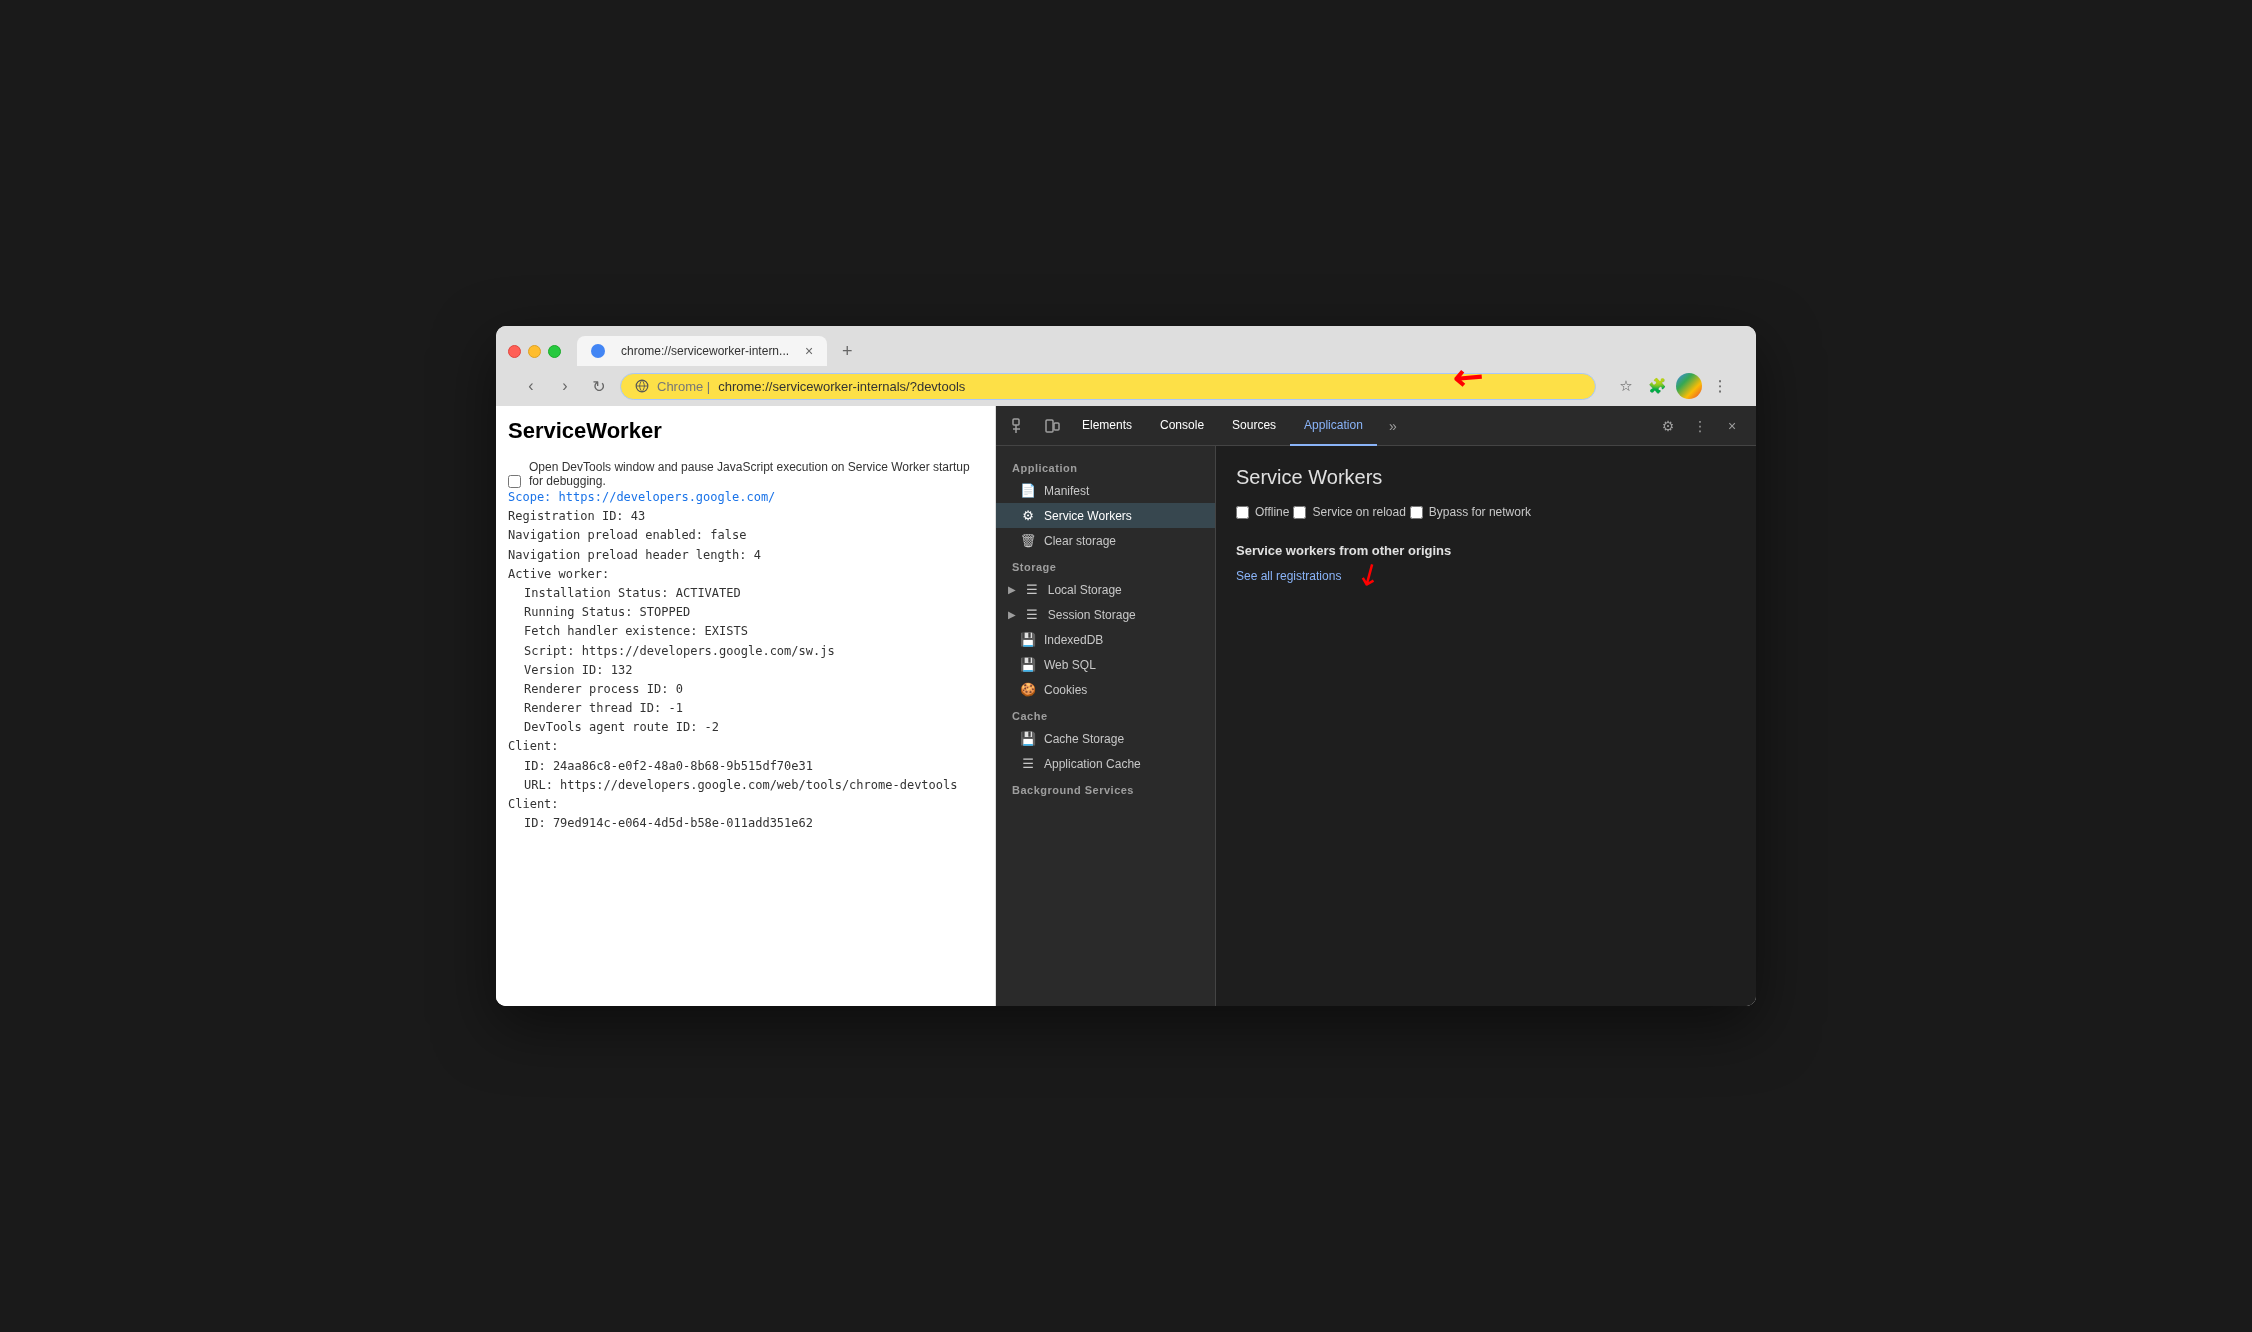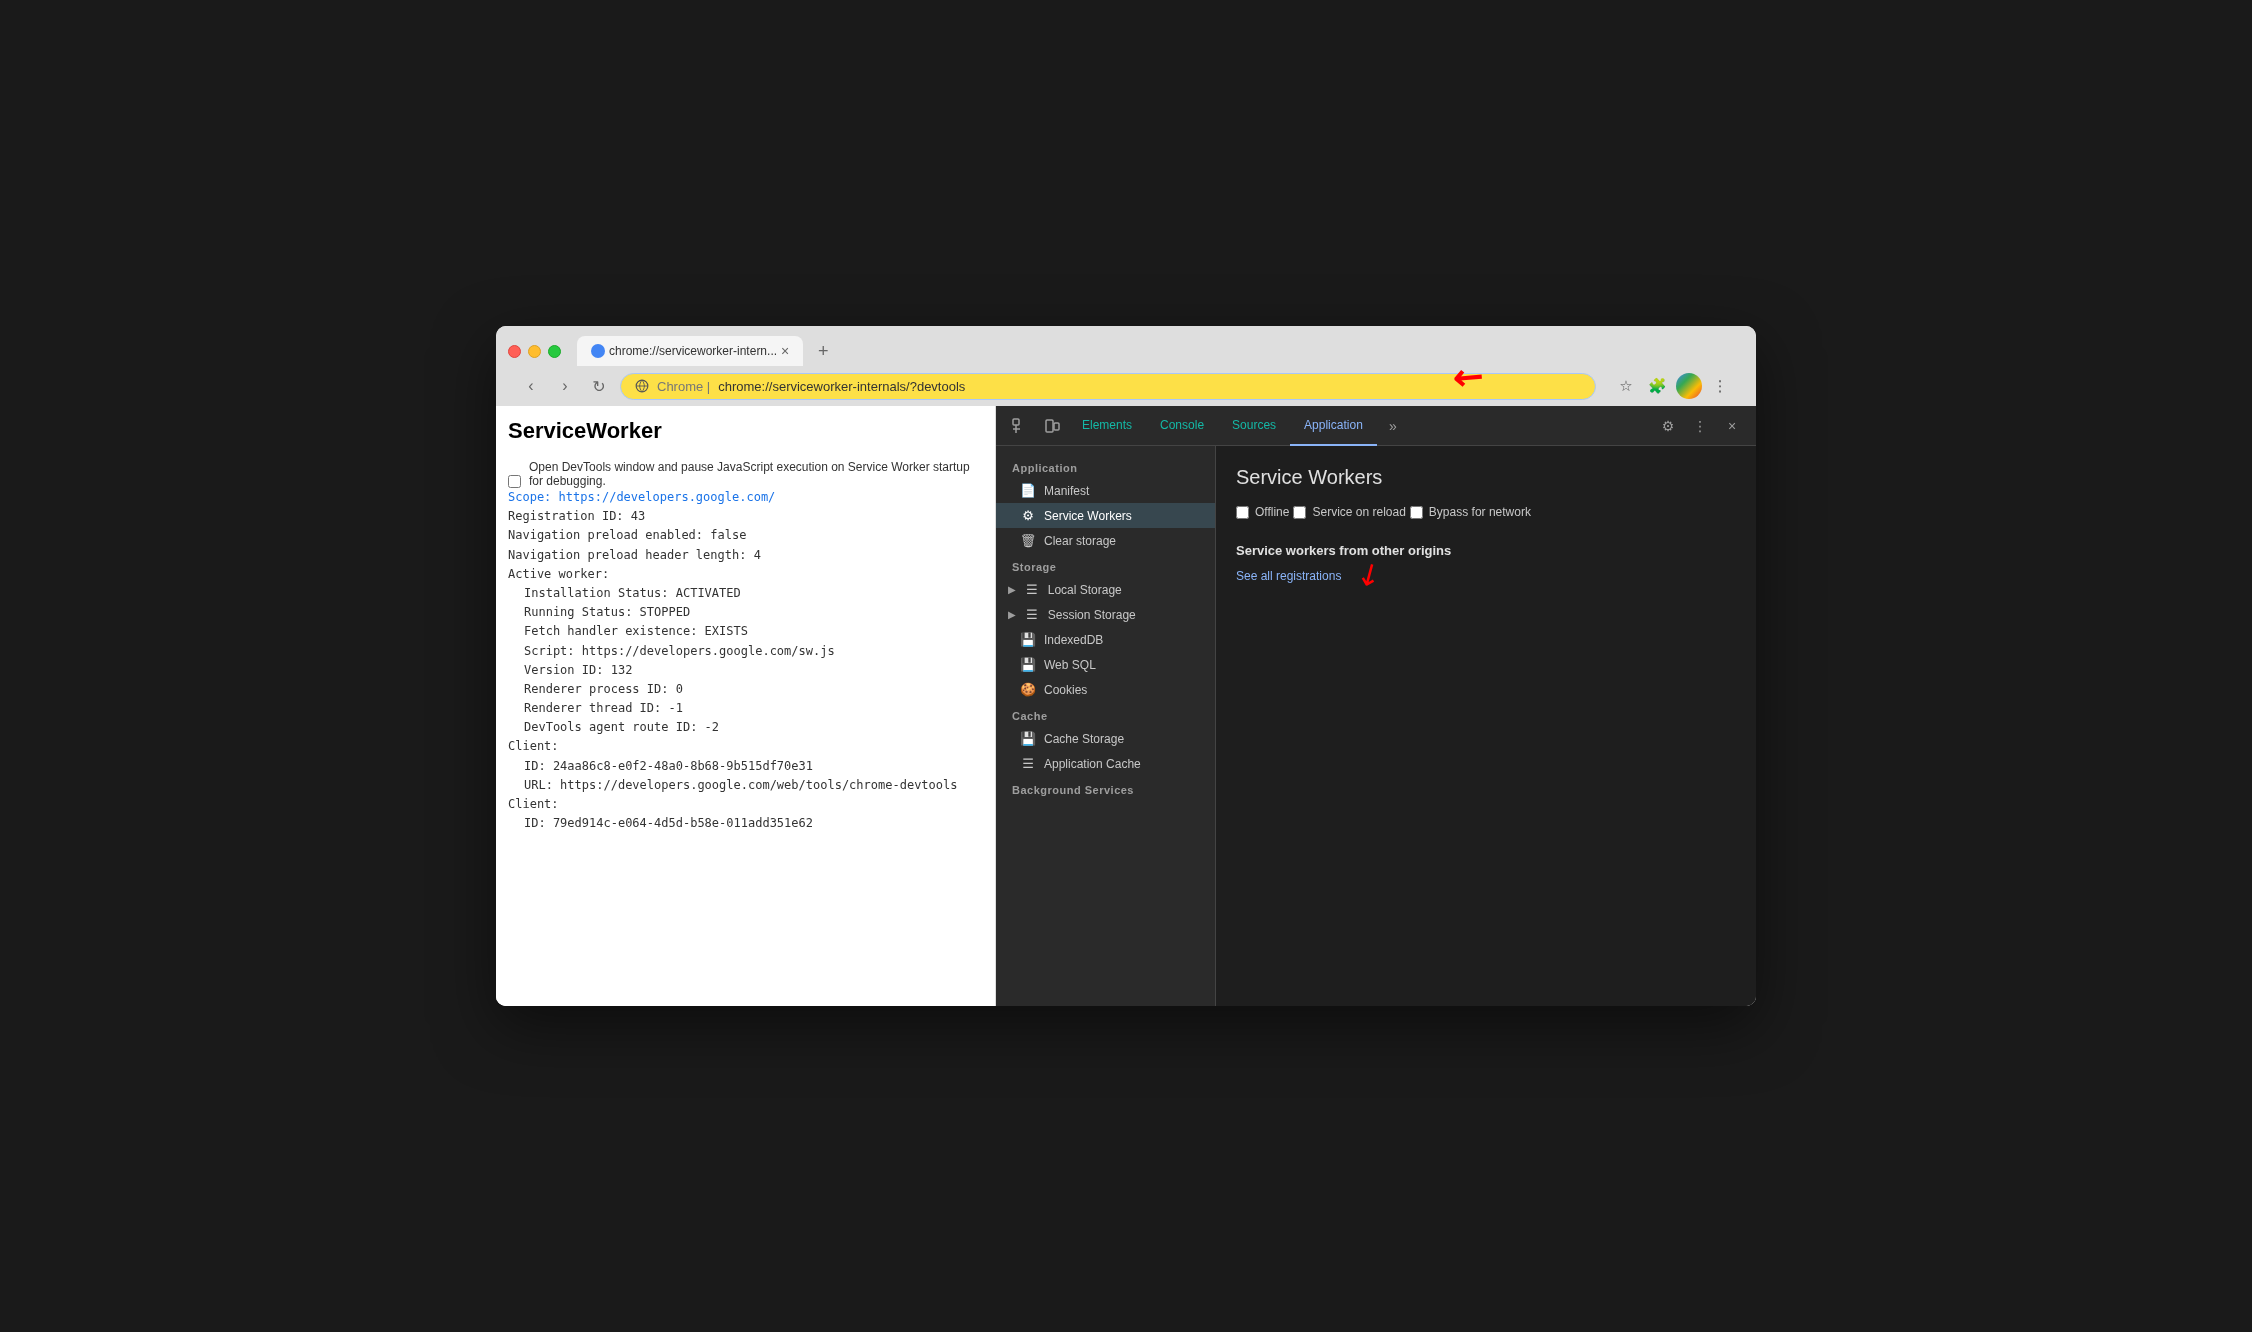--- a/index.html
+++ b/index.html
@@ -43,21 +43,21 @@
     }
     .tl-red { background: #ff5f56; border: 1px solid #e0443e; }
     .tl-yellow { background: #ffbd2e; border: 1px solid #dea123; }
     .tl-green { background: #27c93f; border: 1px solid #1aab29; }
     .tab-active {
       background: #f5f5f5;
       border-radius: 8px 8px 0 0;
       padding: 7px 14px;
       display: flex;
       align-items: center;
-      gap: 4px;
+      gap: 16px;
       font-size: 12px;
       color: #333;
       min-width: 200px;
     }
     .tab-icon {
       width: 14px;
       height: 14px;
       background: #4285f4;
       border-radius: 50%;
     }
@@ -211,21 +211,21 @@
       font-size: 14px;
       cursor: pointer;
       border-radius: 4px;
     }
     .dt-tab {
       padding: 0 14px;
       height: 40px;
       display: flex;
       align-items: center;
       font-size: 12px;
-      color: #14b8a6;
+      color: #ffffff;
       cursor: pointer;
       border-bottom: 2px solid transparent;
     }
     .dt-tab.active {
       color: #8ab4f8;
       border-bottom: 2px solid #8ab4f8;
     }
     .dt-spacer { flex: 1; }
     
     .devtools-body {

